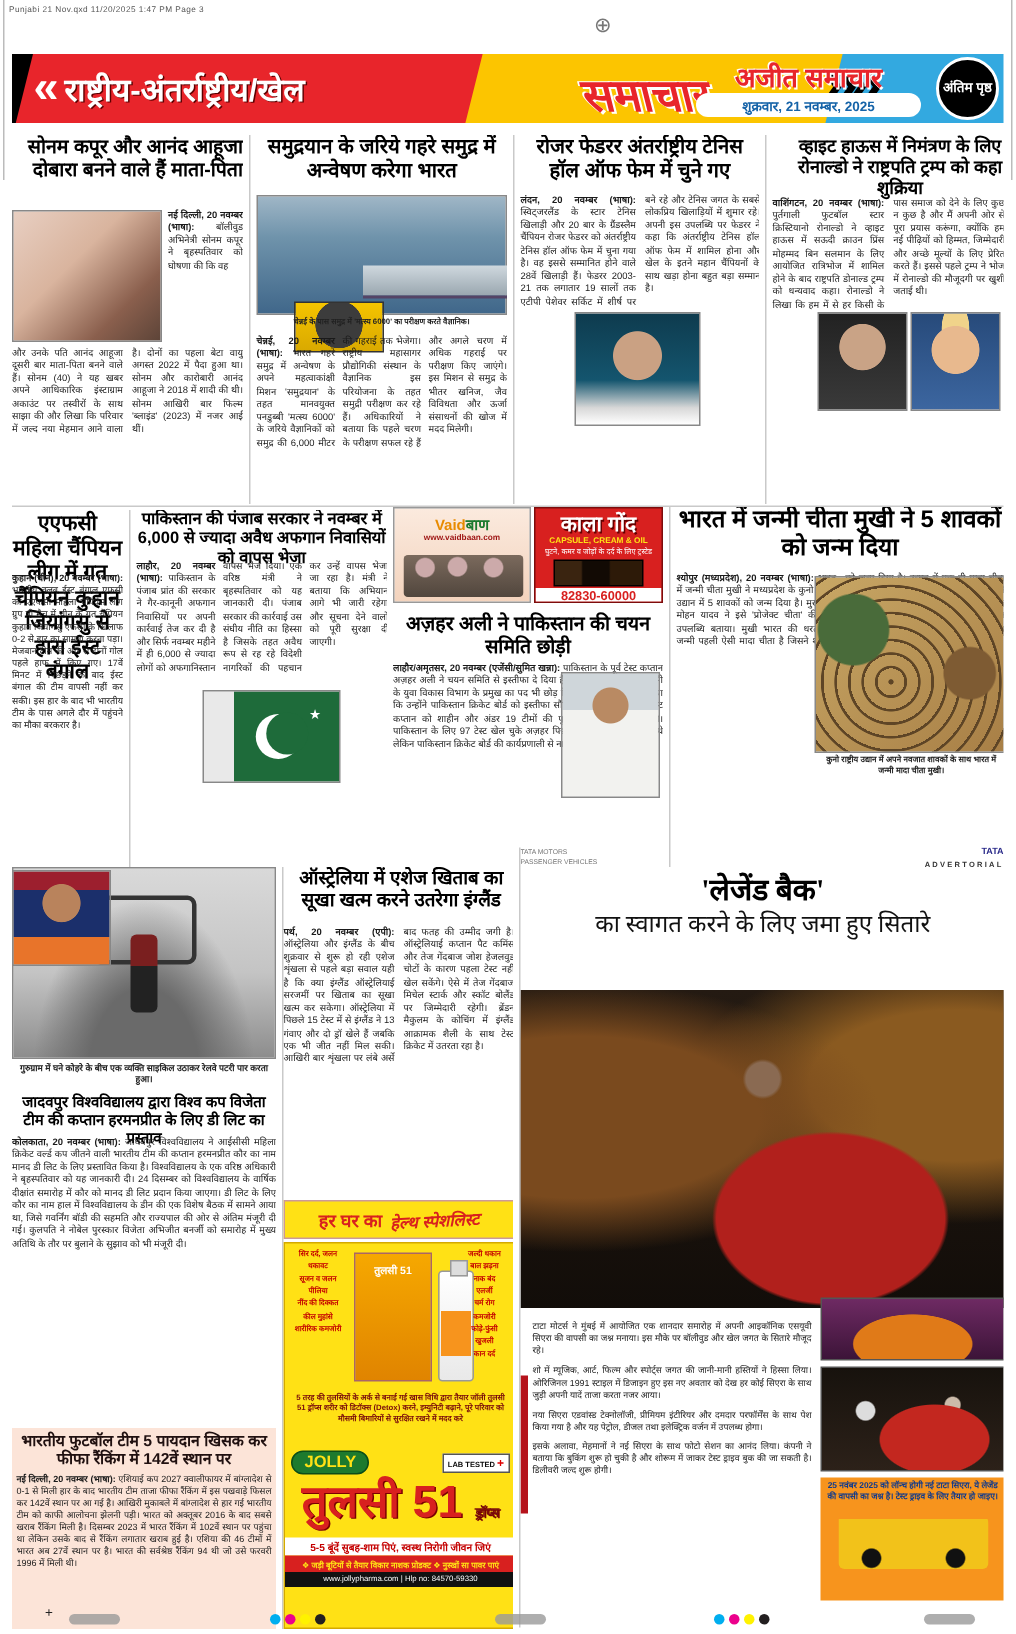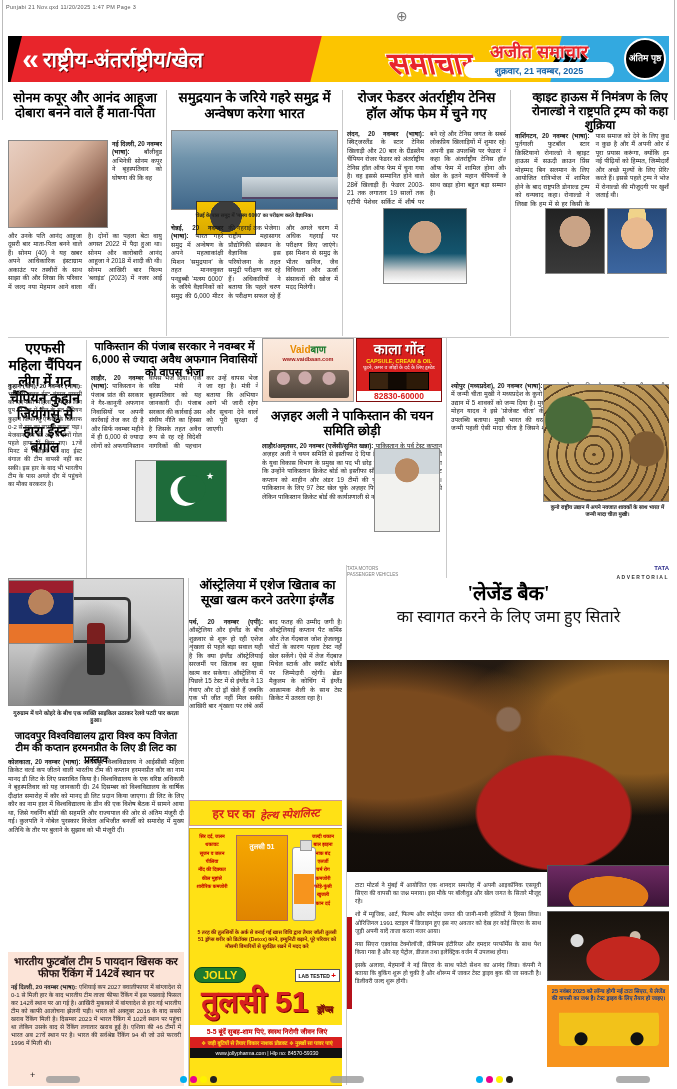--- a/index.html
+++ b/index.html
@@ -33,21 +33,21 @@
   .hl{font-weight:bold; text-align:center; color:#000; line-height:1.18;}
   .bt{font-size:6.3px; line-height:1.34; text-align:justify; color:#1a1a1a;}
   .dl{font-weight:bold;}
   .cap{font-size:5.9px; font-weight:bold; text-align:center; color:#222; line-height:1.25;}
   .ph{position:absolute; border:1px solid #888;}
   .vr{border-left:1px solid #c9c9c9;}
   .hr{position:absolute; left:8px; width:661px; border-top:1px solid #c9c9c9;}
 
   
   .a1{left:8px; top:90px; width:154px; height:246px;}
-  .a1 .hl{font-size:13px;}
+  .a1 .hl{font-size:13px;text-align:right;}
   .a1-photo{left:0; top:50px; width:100px; height:88px; background:linear-gradient(135deg,#e8cfc2 0%,#d9b49e 40%,#8a5f4d 75%,#5d4438 100%);}
   .a1-side{position:absolute; left:104px; top:50px; width:50px; height:90px;}
   .a1-body{position:absolute; left:0; top:142px; width:154px; height:104px; column-count:2; column-gap:6px;}
   .a2{left:166px; top:90px; width:172px; height:246px; padding-left:4px;}
   .a2 .hl{font-size:13.5px;}
   .a2-photo{left:4px; top:40px; width:167px; height:80px; background:linear-gradient(180deg,#9fb6c6 0%,#6f93ab 35%,#40678a 100%);}
   .a2-sub{position:absolute; left:24px; top:70px; width:60px; height:34px; background:radial-gradient(circle at 50% 45%,#3c3c3c 0 46%,transparent 47%),linear-gradient(#f5c400,#d9a900); border:1px solid #333;}
   .a2-pier{position:absolute; left:70px; top:46px; width:100px; height:22px; background:linear-gradient(#cfd8de,#9aa7b0); border-bottom:2px solid #546;}
   .a2-cap{position:absolute; left:4px; top:122px; width:167px;}
   .a2-body{position:absolute; left:4px; top:134px; width:167px; height:112px; column-count:3; column-gap:5px;}
@@ -241,20 +241,21 @@
       <div class="gond-phone">82830-60000</div>
     </div>
     <div class="b3-azhar">
       <div class="hl">अज़हर अली ने पाकिस्तान की चयन समिति छोड़ी</div>
       <div class="azhar-body bt"><b class="dl">लाहौर/अमृतसर, 20 नवम्बर (एजेंसी/सुमित खन्ना):</b> <span>पाकिस्तान के पूर्व टेस्ट कप्तान अज़हर अली ने चयन समिति से इस्तीफा दे दिया है और राष्ट्रीय क्रिकेट अकादमी के युवा विकास विभाग के प्रमुख का पद भी छोड़ दिया है। क्रिकेट सूत्रों ने बताया कि उन्होंने पाकिस्तान क्रिकेट बोर्ड को इस्तीफा सौंप दिया। इससे पहले पूर्व टेस्ट कप्तान को शाहीन और अंडर 19 टीमों की पूरी जिम्मेदारी सौंपी गई थी। पाकिस्तान के लिए 97 टेस्ट खेल चुके अज़हर पिछले साल ही चयनकर्ता बने थे लेकिन पाकिस्तान क्रिकेट बोर्ड की कार्यप्रणाली से नाखुश बताए जा रहे थे।</span></div>
       <div class="ph azhar-photo"></div>
     </div>
   </section>
 
   <section class="art b4 vr">
+    <div class="hl">भारत में जन्मी चीता मुखी ने 5 शावकों को जन्म दिया</div>
     <div class="b4-body bt"><b class="dl">श्योपुर (मध्यप्रदेश), 20 नवम्बर (भाषा):</b> <span>भारत में जन्मी चीता मुखी ने मध्यप्रदेश के कुनो राष्ट्रीय उद्यान में 5 शावकों को जन्म दिया है। मुख्यमंत्री मोहन यादव ने इसे 'प्रोजेक्ट चीता' की बड़ी उपलब्धि बताया। मुखी भारत की धरती पर जन्मी पहली ऐसी मादा चीता है जिसने शावकों को जन्म दिया है। उद्यान में एक ही मादा चीता द्वारा एक साथ पांच शावकों का जन्म होना अपने आप में ऐतिहासिक है। अधिकारियों ने बताया कि मां और शावक दोनों पूरी तरह स्वस्थ हैं और उन पर लगातार निगरानी रखी जा रही है। इसके साथ ही कुनो में चीतों की कुल संख्या बढ़ गई है।</span></div>
     <div class="ph b4-photo"></div>
     <div class="b4-cap cap">कुनो राष्ट्रीय उद्यान में अपने नवजात शावकों के साथ भारत में जन्मी मादा चीता मुखी।</div>
   </section>
 
   <section class="art c1">
     <div class="ph c1-photo">
       <div class="c1-bike"></div>
       <div class="c1-man"></div>
     </div>

